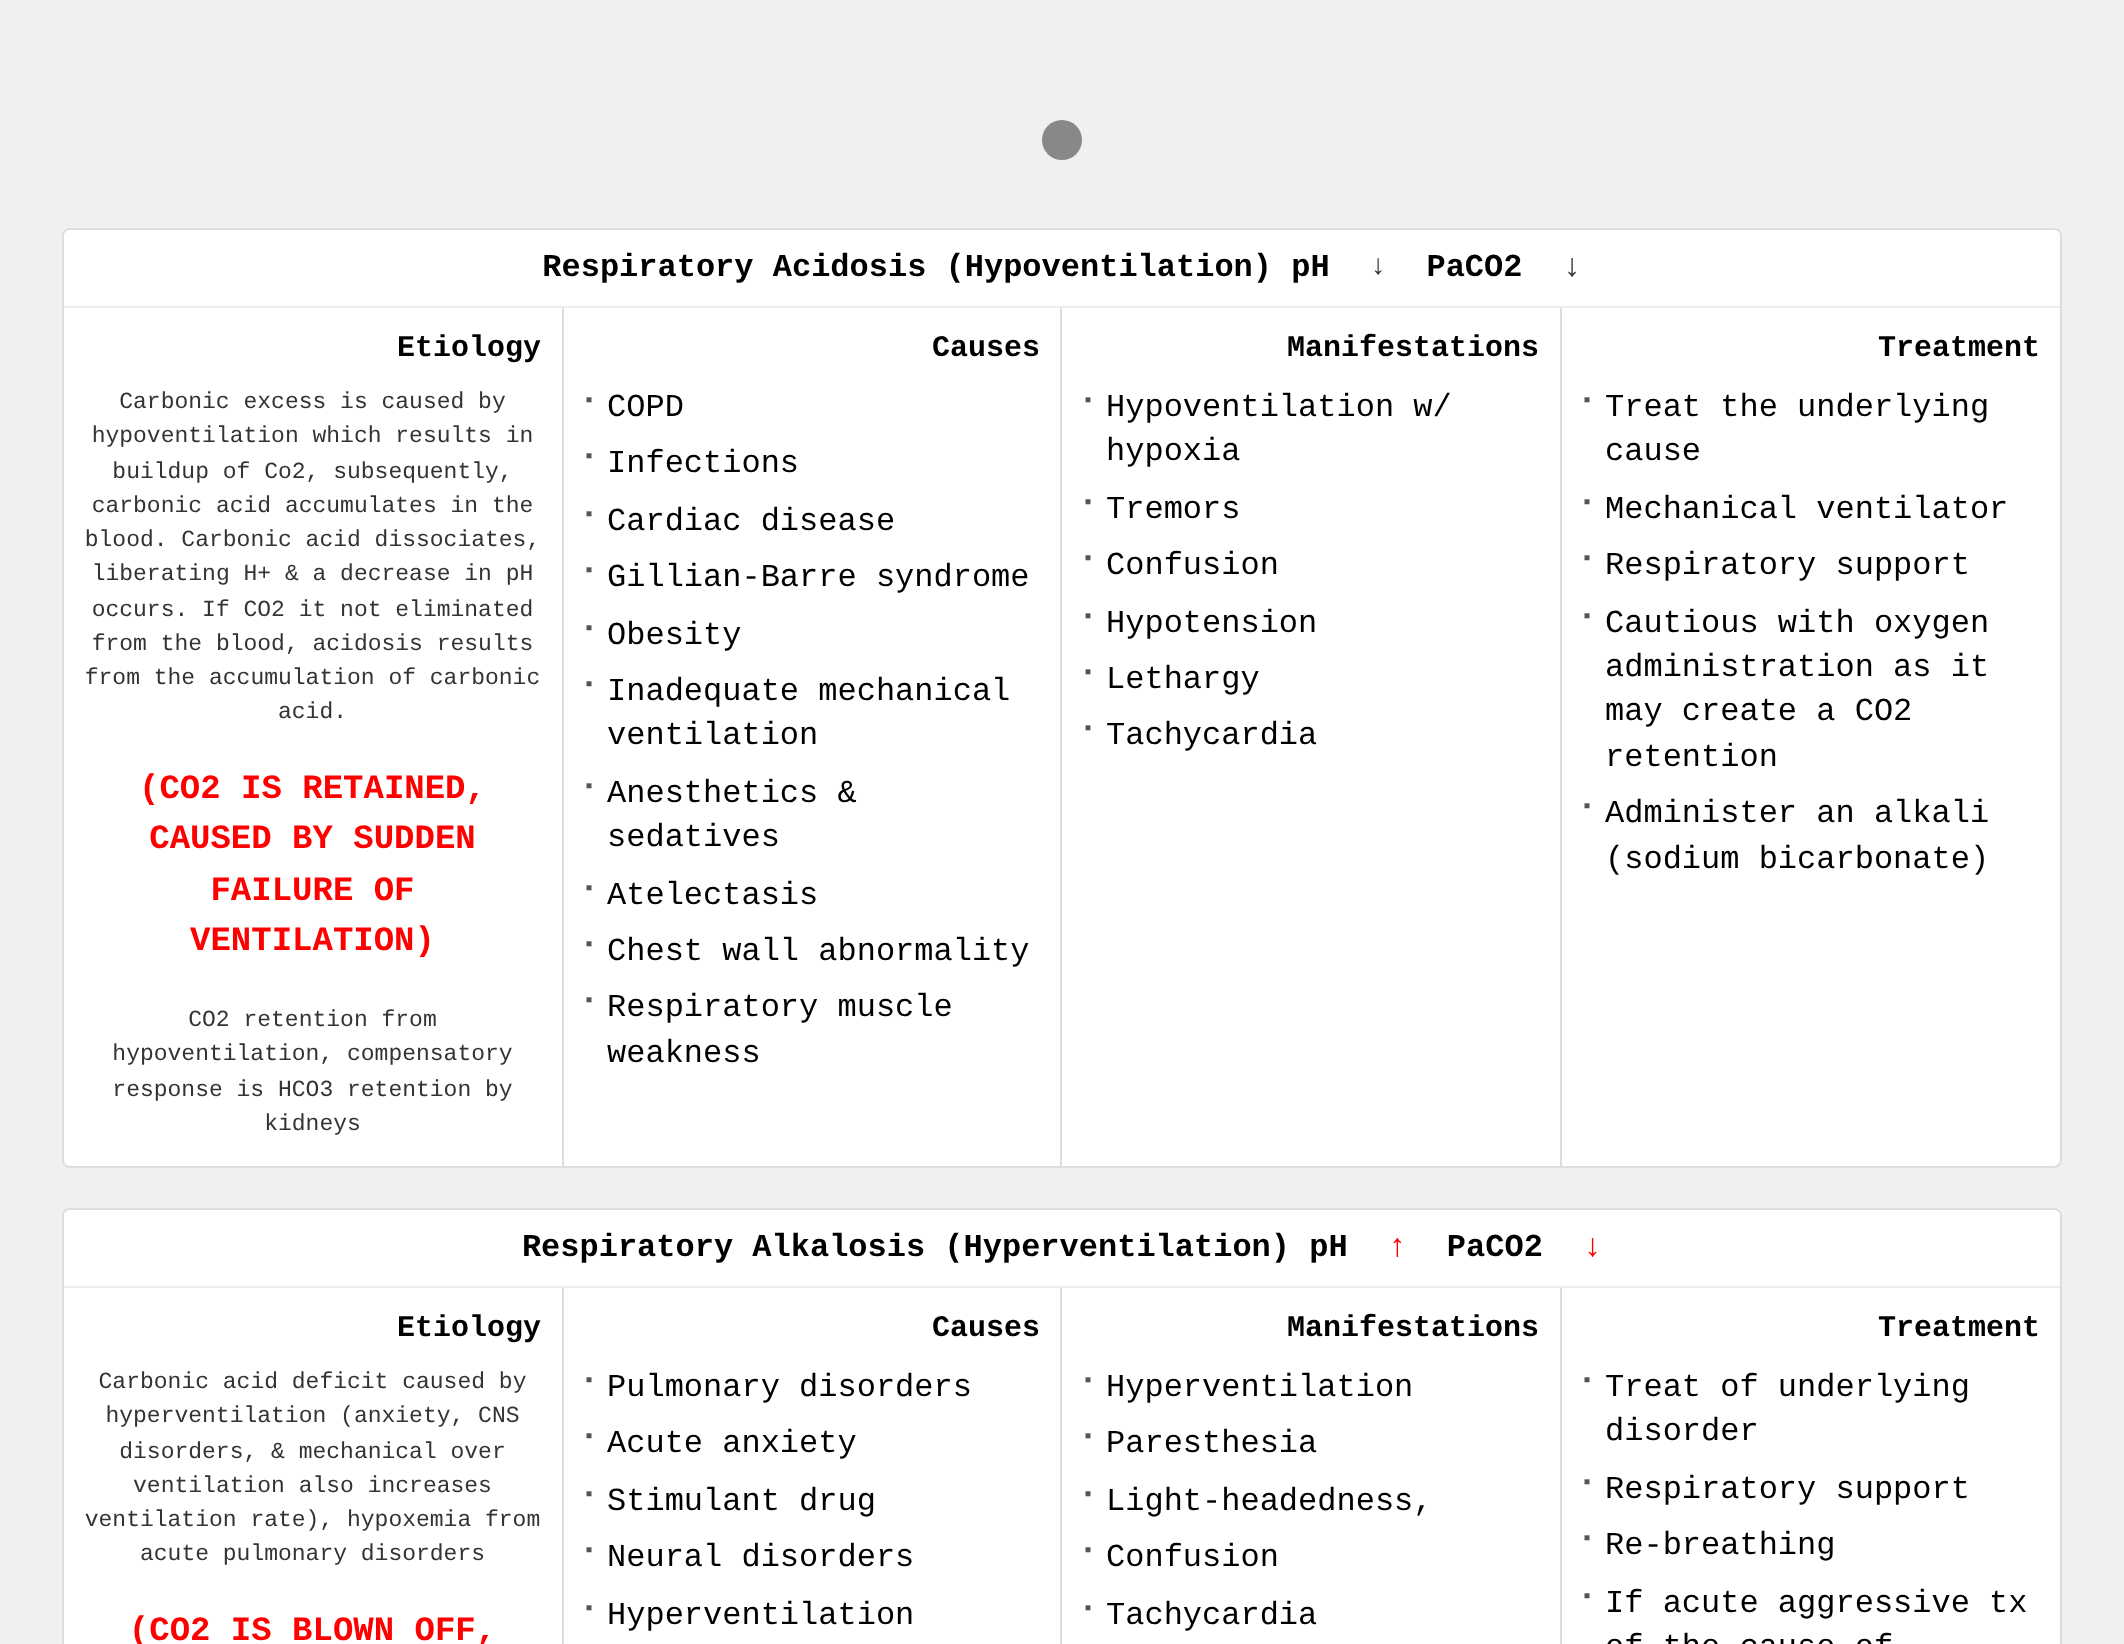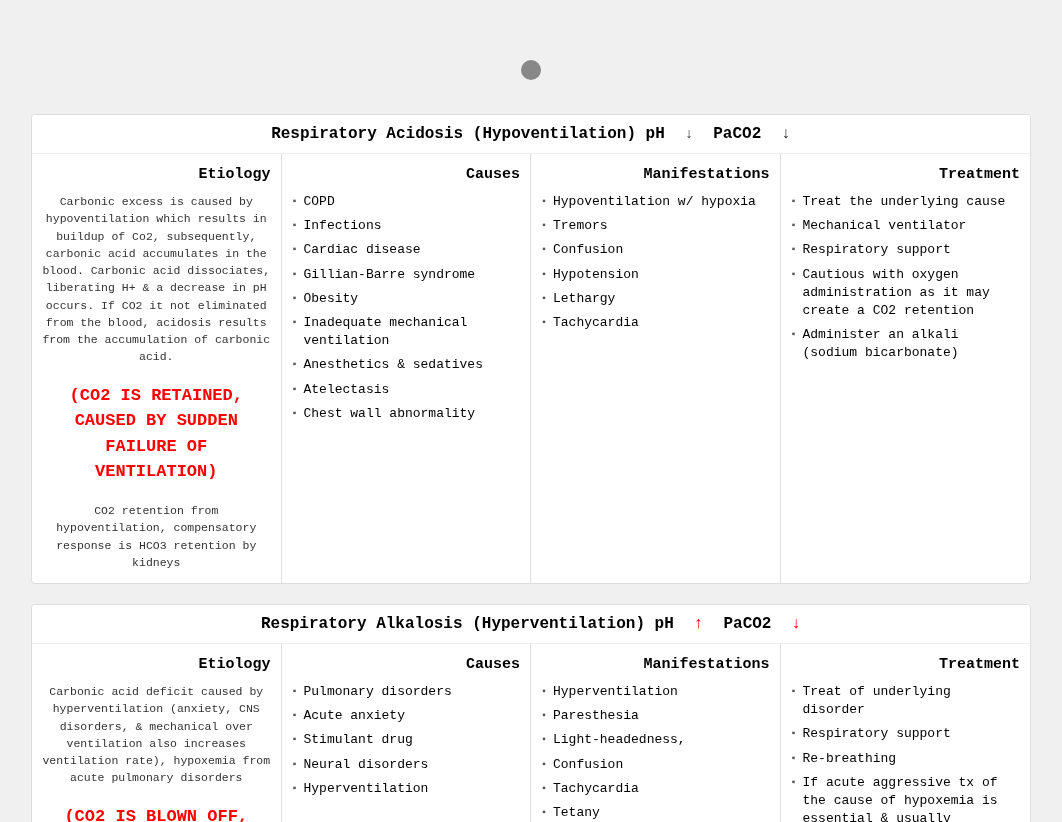--- a/index.html
+++ b/index.html
@@ -74,21 +74,21 @@
     }
     .bullet-list {
       list-style: none;
       padding: 0;
     }
     .bullet-list li {
       display: flex;
       align-items: flex-start;
       gap: 6px;
       margin-bottom: 6px;
-      font-size: 13px;
+      font-size: 16px;
       line-height: 1.4;
     }
     .bullet-list li::before {
       content: "▪";
       color: #555;
       font-size: 10px;
       margin-top: 2px;
       flex-shrink: 0;
     }
     .logo-area {
@@ -140,20 +140,21 @@
 
         <li>COPD</li>
             <li>Infections</li>
             <li>Cardiac disease</li>
             <li>Gillian-Barre syndrome</li>
             <li>Obesity</li>
             <li>Inadequate mechanical ventilation</li>
             <li>Anesthetics &amp; sedatives</li>
             <li>Atelectasis</li>
             <li>Chest wall abnormality</li>
+            <li>Respiratory muscle weakness</li>
           </ul>
       </div>
 
       <div class="col">
         <div class="col-header">Manifestations</div>
         <ul class="bullet-list">
         <li>Hypoventilation w/ hypoxia</li>
             <li>Tremors</li>
             <li>Confusion</li>
             <li>Hypotension</li>

